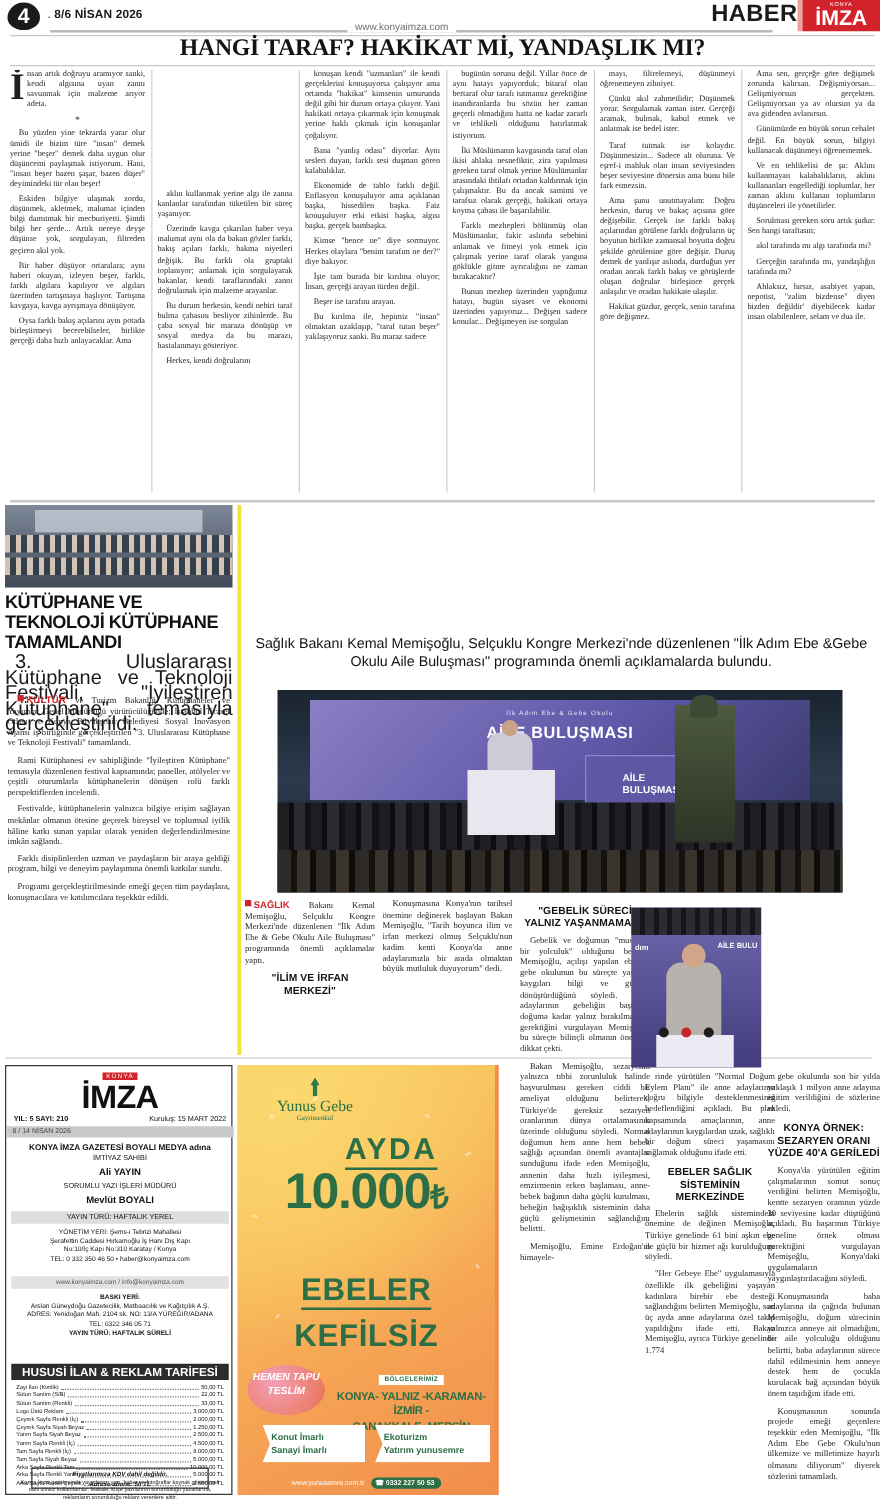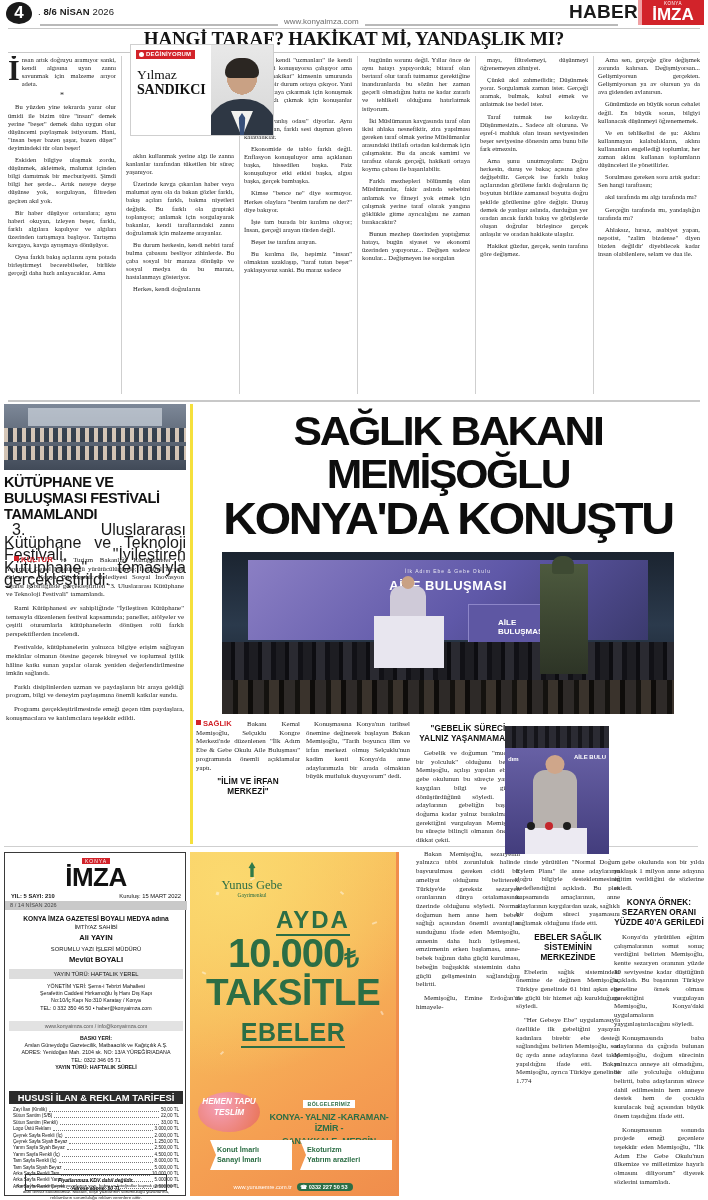--- a/index.html
+++ b/index.html
@@ -18,21 +18,21 @@
     background:#1a1a1a; color:#fff; border-radius:50% 50% 50% 50%/ 55% 55% 45% 45%;
     font-family:"Liberation Sans", sans-serif; font-weight:bold; font-size:17px;
     text-align:center; line-height:22px;
   }
   .topdate {
     position:absolute; left:38px; top:6px;
     font-family:"Liberation Sans", sans-serif; font-size:9.5px; letter-spacing:0.1px;
     color:#1a1a1a; white-space:nowrap;
   }
   .topdate b { font-weight:bold; }
-  .topdate .yr { font-weight:normal; }
+  .topdate .yr { font-weight:bold; }
   .topline { position:absolute; left:40px; top:24px; width:578px; height:2px; background:#b9b9b9; }
   .topurl {
     position:absolute; left:278px; top:17px; background:#fff; padding:0 6px;
     font-family:"Liberation Sans", sans-serif; font-size:8px; color:#6d6d6d;
   }
   .haber {
     position:absolute; right:70px; top:1px;
     font-family:"Liberation Sans", sans-serif; font-weight:bold; font-size:19px;
     color:#1a1a1a; letter-spacing:0.3px;
   }
@@ -515,59 +515,43 @@
         <p>Ama sen, gerçeğe göre değişmek zorunda kalırsan. Değişmiyorsan... Gelişmiyorsun gerçekten. Gelişmiyorsan ya av olursun ya da ava gidenden avlanırsın.</p>
         <p>Günümüzde en büyük sorun cehalet değil. En büyük sorun, bilgiyi kullanacak düşünmeyi öğrenememek.</p>
         <p>Ve en tehlikelisi de şu: Aklını kullanmayan kalabalıkların, aklını kullananları engellediği toplumlar, her zaman aklını kullanan toplumların düşünceleri ile yönetilirler.</p>
         <p>Sorulması gereken soru artık şudur: Sen hangi taraftasın;</p>
         <p>akıl tarafında mı algı tarafında mı?</p>
         <p>Gerçeğin tarafında mı, yandaşlığın tarafında mı?</p>
         <p>Ahlaksız, hırsız, asabiyet yapan, nepotist, "zalim bizdense" diyen bizden değildir' diyebilecek kadar insan olabilenlere, selam ve dua ile.</p>
       </div>
   </div>
 
-  <div class="col-card">
-    <div class="col-badge">DEĞİNİYORUM</div>
-    <div class="col-name">
-      <span class="f">Yılmaz</span>
-      <span class="l">SANDIKCI</span>
-    </div>
-    <div class="col-photo">
-      <div class="hair"></div>
-      <div class="suit"></div>
-      <div class="shirt"></div>
-      <div class="tie"></div>
-    </div>
-  </div>
 
   <div class="main-rule"></div>
 
   <div class="side">
     <div class="side-photo">
       <div class="stage"></div>
       <div class="row1"></div>
       <div class="row2"></div>
     </div>
-    <div class="side-title">KÜTÜPHANE VE BULUŞMASI FESTİVALİ TAMAMLANDI</div>
+    <div class="side-title">KÜTÜPHANE VE TEKNOLOJİ KÜTÜPHANE TAMAMLANDI</div>
     <div class="side-deck">3. Uluslararası Kütüphane ve Teknoloji Festivali, "İyileştiren Kütüphane" temasıyla gerçekleştirildi.</div>
     <div class="side-body" id="sidebody">
         <p class="noind"><span class="sq"></span><span class="kultur-tag">KÜLTÜR </span>ve Turizm Bakanlığı Kütüphaneler ve Yayımlar Genel Müdürlüğü yürütücülüğünde; İstanbul Ticaret Odası ve Konya Büyükşehir Belediyesi Sosyal İnovasyon Ajansı iş birliğinde gerçekleştirilen "3. Uluslararası Kütüphane ve Teknoloji Festivali" tamamlandı.</p>
         <p>Rami Kütüphanesi ev sahipliğinde "İyileştiren Kütüphane" temasıyla düzenlenen festival kapsamında; paneller, atölyeler ve çeşitli oturumlarla kütüphanelerin dönüşen rolü farklı perspektiflerden incelendi.</p>
         <p>Festivalde, kütüphanelerin yalnızca bilgiye erişim sağlayan mekânlar olmanın ötesine geçerek bireysel ve toplumsal iyilik hâline katkı sunan yapılar olarak yeniden değerlendirilmesine imkân sağlandı.</p>
         <p>Farklı disiplinlerden uzman ve paydaşların bir araya geldiği program, bilgi ve deneyim paylaşımına önemli katkılar sundu.</p>
         <p>Programı gerçekleştirilmesinde emeği geçen tüm paydaşlara, konuşmacılara ve katılımcılara teşekkür edildi.</p>
       </div>
   </div>
   <div class="side-vdiv"></div>
   <div class="side-hdiv"></div>
 
-  <div class="big-h">
-    <span class="l1">SAĞLIK BAKANI MEMİŞOĞLU</span>
-    <span class="l2">KONYA'DA KONUŞTU</span>
-  </div>
+  <div class="big-deck">Sağlık Bakanı Kemal Memişoğlu, Selçuklu Kongre Merkezi'nde düzenlenen "İlk Adım Ebe &amp;Gebe Okulu Aile Buluşması" programında önemli açıklamalarda bulundu.</div>
 
   <div class="big-photo">
     <div class="bp-screen">
       <span class="st">İlk Adım Ebe &amp; Gebe Okulu</span>
       <span class="s2">AİLE BULUŞMASI</span>
     </div>
     <div class="bp-banner">
       <span>AİLE BULUŞMASI</span>
     </div>
     <div class="bp-crowd"></div>
@@ -731,35 +715,35 @@
     <div class="ad-spk" style="left:190px;top:160px;width:4px;height:2px;transform:rotate(60deg);"></div>
     <div class="ad-spk" style="left:30px;top:200px;width:4px;height:2px;transform:rotate(-45deg);"></div>
 
     <div class="ad-logo">
       <span class="tul"></span>
       <span class="n1">Yunus Gebe</span>
       <span class="n2">Gayrimenkul</span>
     </div>
     <div class="ad-ayda"><span>AYDA</span></div>
     <div class="ad-amount"><span>10.000</span><i>₺</i></div>
-    <div class="ad-taksitle">TAKSİTLE</div>
     <div class="ad-kartsiz"><span>EBELER</span></div>
+    <div class="ad-kefilsiz">KEFİLSİZ</div>
     <div class="ad-tapu">HEMEN TAPU TESLİM</div>
     <div class="ad-bolge">
       <span class="tt">BÖLGELERİMİZ</span>
       <span class="cc">KONYA- YALNIZ -KARAMAN- İZMİR -</span>
       <span class="cc">ÇANAKKALE- MERSİN</span>
     </div>
     <div class="ad-flag f1">
       <div>Konut İmarlı</div>
       <div>Sanayi İmarlı</div>
     </div>
     <div class="ad-flag f2">
       <div>Ekoturizm</div>
-      <div>Yatırım arazileri</div>
+      <div>Yatırım yunusemre</div>
     </div>
     <div class="ad-foot">
       <span>www.yunusemre.com.tr</span>
       <span class="ph">☎ <span>0332 227 50 53</span></span>
     </div>
   </div>
   <div class="ad-vdiv"></div>
 
 </div>
 

